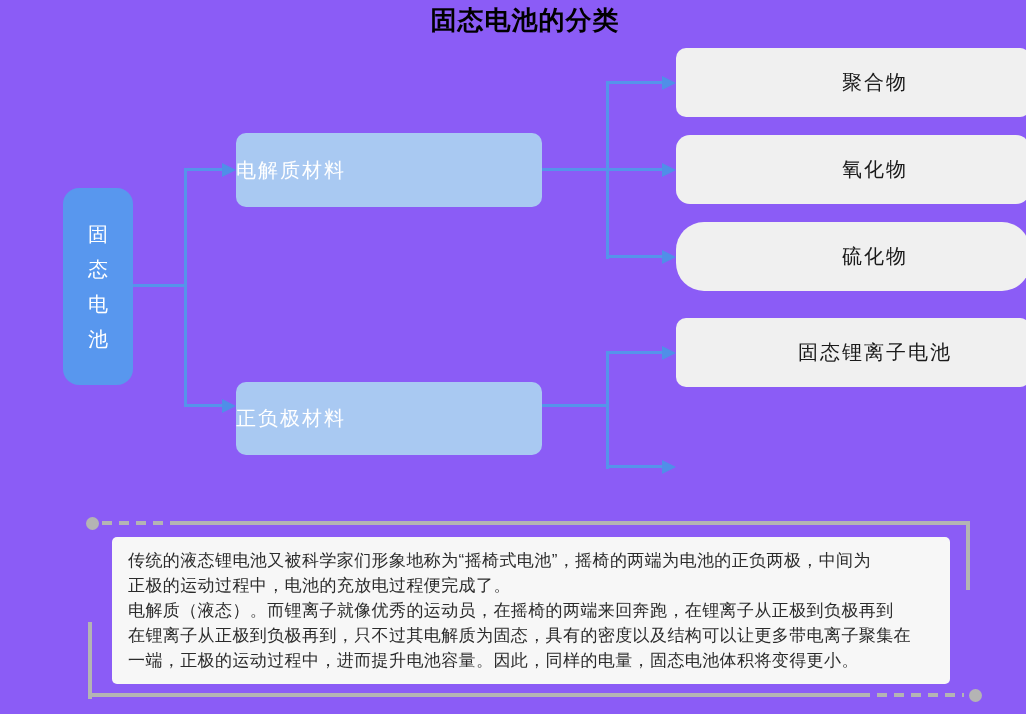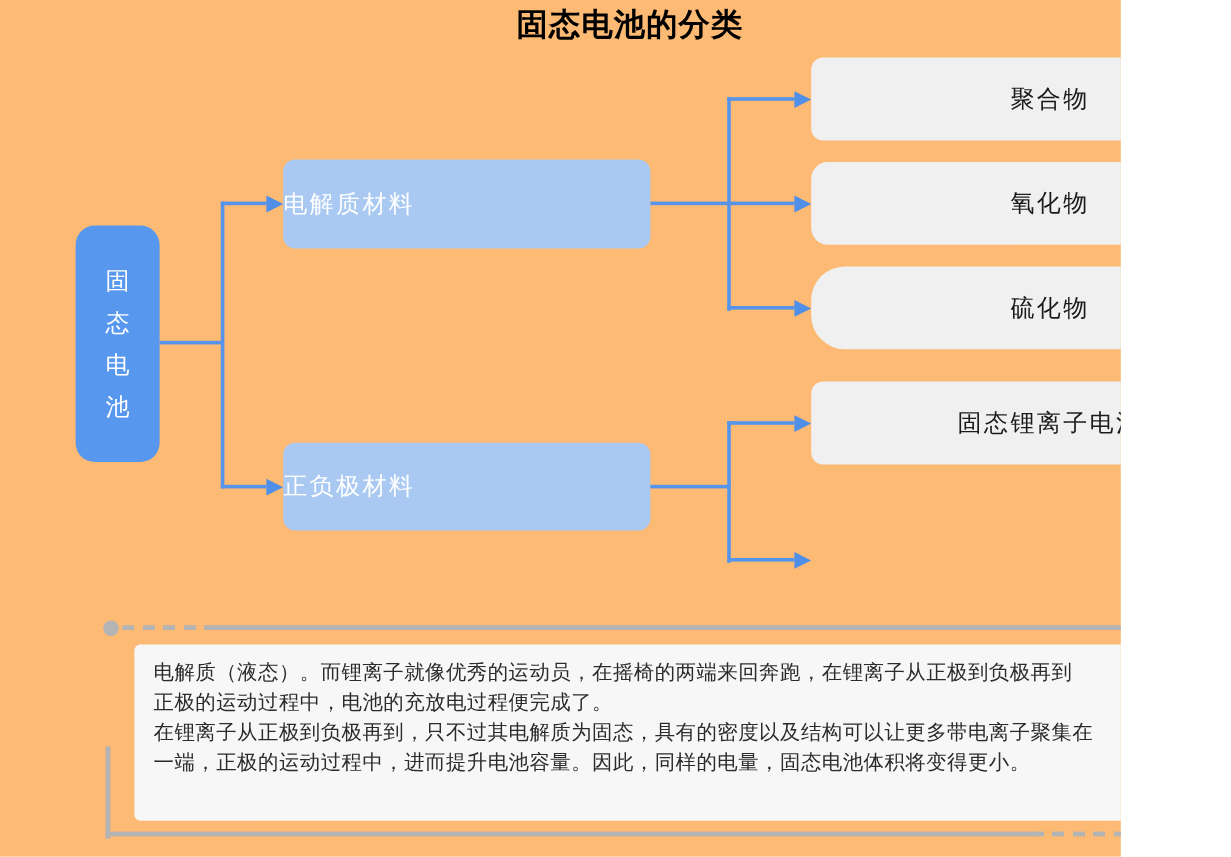--- a/index.html
+++ b/index.html
@@ -1,33 +1,33 @@
 <!DOCTYPE html>
 <html><head>
 <meta charset="utf-8">
 <style>
   html,body { margin:0; padding:0; background:#ffffff; }
   body { font-family:"Liberation Sans","DejaVu Sans",sans-serif; }
-  .canvas { position:relative; width:934px; height:714px; background:#fdba74; overflow:hidden; }
+  .canvas { position:relative; width:1026px; height:714px; background:#8b5cf6; overflow:hidden; }
 
   .page-title { position:absolute; top:3px; left:12px; width:1026px; text-align:center;
                 font-size:26px; font-weight:700; color:#000; letter-spacing:1px; }
 
   
   .root-box { position:absolute; left:63px; top:188px; width:70px; height:197px;
               background:#5897ee; border-radius:16px;
               display:flex; flex-direction:column; align-items:center; justify-content:center;
               gap:8px; color:#ffffff; font-size:20px; font-weight:500; }
 
   
   .branch-box { position:absolute; left:236px; width:306px; background:#a9c9f2; border-radius:10px;
                 display:flex; align-items:center; justify-content:flex-start;
                 color:#ffffff; font-size:20px; font-weight:500; letter-spacing:2px; }
   .branch-0 { top:133px; height:74px; }
-  .branch-1 { top:369px; height:73px; }
+  .branch-1 { top:382px; height:73px; }
 
   
   .leaf-box { position:absolute; left:676px; width:310px; height:69px;
               background:#f0f0f0; border-radius:10px;
               display:flex; align-items:center; justify-content:center;
               color:#1a1a1a; font-size:20px; letter-spacing:2px;padding-left:44px; }
   .leaf-0 { top:48px; } .leaf-1 { top:135px;border-radius:14px; } .leaf-2 { top:222px;border-radius:28px; }
   .leaf-3 { top:318px;font-family:Liberation Serif, serif; } .leaf-4 { top:432px; }
 
   
@@ -108,19 +108,20 @@
   <div class="decor-dot" style="left:86px;top:517px;"></div>
   <div class="dash-seg" style="left:102px;top:521px;width:72px;"></div>
   <div class="solid-seg" style="left:172px;top:521px;width:798px;height:4px;"></div>
   <div class="solid-seg" style="left:966px;top:521px;width:4px;height:69px;"></div>
   <div class="solid-seg" style="left:88px;top:622px;width:4px;height:77px;"></div>
   <div class="solid-seg" style="left:88px;top:693px;width:774px;height:4px;"></div>
   <div class="dash-seg" style="left:860px;top:693px;width:104px;"></div>
   <div class="decor-dot" style="left:969px;top:689px;"></div>
 
   <div class="note-box">
+    <div class="note-line">传统的液态锂电池又被科学家们形象地称为“摇椅式电池”，摇椅的两端为电池的正负两极，中间为</div>
+    <div class="note-line">正极的运动过程中，电池的充放电过程便完成了。</div>
     <div class="note-line">电解质（液态）。而锂离子就像优秀的运动员，在摇椅的两端来回奔跑，在锂离子从正极到负极再到</div>
-    <div class="note-line">正极的运动过程中，电池的充放电过程便完成了。</div>
     <div class="note-line">在锂离子从正极到负极再到，只不过其电解质为固态，具有的密度以及结构可以让更多带电离子聚集在</div>
     <div class="note-line">一端，正极的运动过程中，进而提升电池容量。因此，同样的电量，固态电池体积将变得更小。</div>
   </div>
 
 </div>
 
 </body></html>

